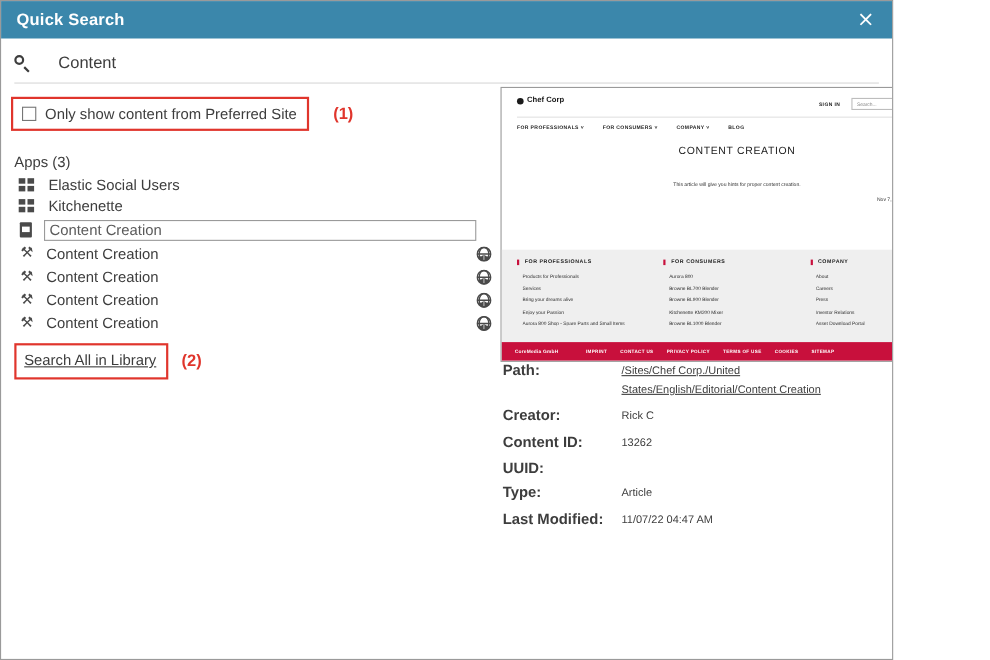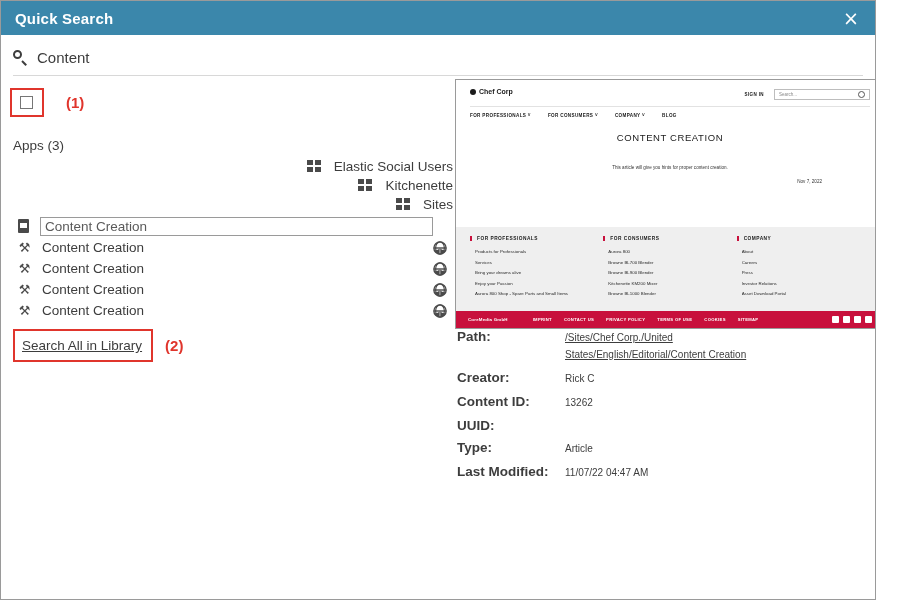--- a/index.html
+++ b/index.html
@@ -10,21 +10,21 @@
   }
   body {
     width: 900px;
     height: 600px;
     font-family: "Liberation Sans", sans-serif;
     color: #3d3d3d;
     overflow: hidden;
     position: relative;
   }
   .window {
-    width: 876px;
+    width: 812px;
     height: 600px;
     box-sizing: border-box;
     border: 1px solid #9a9a9a;
     background: #fff;
     position: relative;
     overflow: hidden;
   }
   
   .titlebar {
     height: 34px;
@@ -46,21 +46,21 @@
     font-size: 19px;
     line-height: 1;
     cursor: pointer;
     padding: 2px 4px;
     font-family: "DejaVu Sans", sans-serif;
   }
   
   .search-row {
     display: flex;
     align-items: center;
-    gap: 9px;
+    gap: 25px;
     padding: 14px 12px 9px 12px;
   }
   .search-glyph {
     width: 15px;
     height: 15px;
     position: relative;
     flex: 0 0 auto;
   }
   .search-glyph::before {
     content: "";
@@ -148,21 +148,20 @@
     color: #3d3d3d;
     margin: 21px 0 4px 0;
   }
   .apps-list { margin: 0; }
   .app-row {
     display: flex;
     align-items: center;
     gap: 12px;
     padding: 2px 0 2px 4px;
     cursor: pointer;
-    justify-content: flex-end;
   }
   .grid-icon {
     width: 15px;
     height: 13px;
     flex: 0 0 auto;
     display: grid;
     grid-template-columns: 6px 6px;
     grid-template-rows: 5px 5px;
     gap: 2px;
   }
@@ -465,20 +464,21 @@
   </div>
   <div class="rule"></div>
 
   <div class="body-area">
 
     <div class="left-pane">
 
       <div class="pref-wrap">
         <div class="pref-box">
           <span class="cbx"></span>
+          <span class="pref-label">Only show content from Preferred Site</span>
         </div>
         <span class="callout">(1)</span>
       </div>
 
       <div class="section-title">Apps (3)</div>
       <div class="apps-list">
         <div class="app-row">
           <span class="grid-icon">
               <i></i>
               <i></i>
@@ -488,29 +488,20 @@
           <span class="app-label">Elastic Social Users</span>
         </div>
         <div class="app-row">
           <span class="grid-icon">
               <i></i>
               <i></i>
               <i></i>
               <i></i>
             </span>
           <span class="app-label">Kitchenette</span>
-        </div>
-        <div class="app-row">
-          <span class="grid-icon">
-              <i></i>
-              <i></i>
-              <i></i>
-              <i></i>
-            </span>
-          <span class="app-label">Sites</span>
         </div>
       </div>
 
       <div class="content-list">
 
         <div class="content-row">
           <span class="doc-icon"></span>
           <input class="content-input" type="text" value="Content Creation" style="">
         </div>
 

